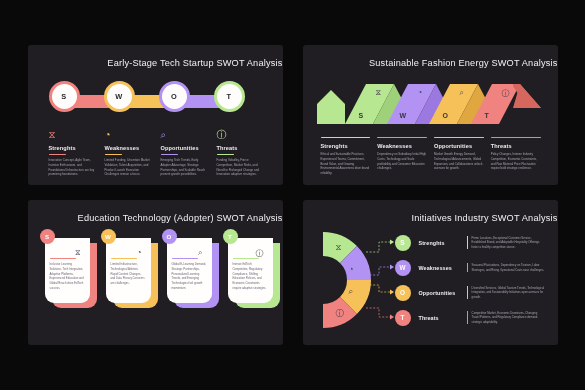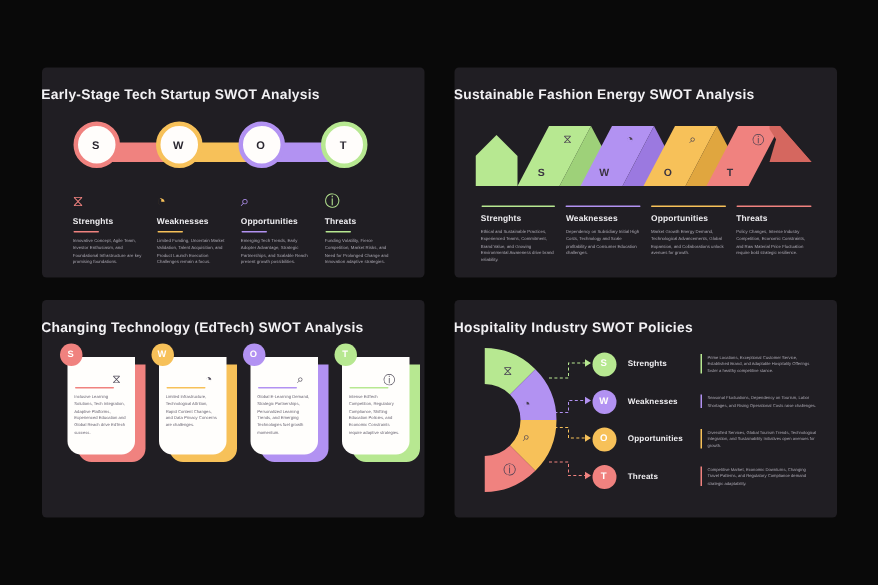--- a/index.html
+++ b/index.html
@@ -20,23 +20,23 @@
   }
   .panel{
     position:relative;
     background:#201e23;
     border-radius:3px;
     overflow:hidden;
   }
   .ptitle{
     color:#f2f1f4;
     font-size:9.2px;
-    font-weight:700;
+    font-weight:400;
     letter-spacing:.02em;
-    text-align:left;
+    text-align:right;
     padding-top:13px;
     white-space:nowrap;
   }
 
   
   .chain{
     position:absolute;left:0;right:0;top:36px;height:40px;
   }
   .chain .bar{
     position:absolute;top:14px;height:13px;border-radius:2px;
@@ -211,21 +211,21 @@
       </div>
       <div class="p2col">
         <div class="p2rule" style="background:#f0827f"></div>
         <div class="p2lbl">Threats</div>
         <div class="p2txt">Policy Changes, Intense Industry Competition, Economic Constraints, and Raw Material Price Fluctuation require bold strategic resilience.</div>
       </div>
     </div>
   </div>
 
   <div class="panel">
-    <div class="ptitle">Changing Technology (EdTech) SWOT Analysis</div>
+    <div class="ptitle">Education Technology (Adopter) SWOT Analysis</div>
 
     <div class="cards">
       <div class="cwrap">
         <div class="cshadow" style="background:#f0827f"></div>
         <div class="ccard">
           <div class="cico">⧖</div>
           <div class="crule" style="background:#f0827f"></div>
           <div class="ctxt">Inclusive Learning Solutions, Tech Integration, Adaptive Platforms, Experienced Education and Global Reach drive EdTech success.</div>
         </div>
         <div class="cbadge" style="background:#f0827f">
@@ -265,21 +265,21 @@
           <div class="ctxt">Intense EdTech Competition, Regulatory Compliance, Shifting Education Policies, and Economic Constraints require adaptive strategies.</div>
         </div>
         <div class="cbadge" style="background:#b7e891">
           <span>T</span>
         </div>
       </div>
     </div>
   </div>
 
   <div class="panel">
-    <div class="ptitle">Hospitality Industry SWOT Policies</div>
+    <div class="ptitle">Initiatives Industry SWOT Analysis</div>
 
     <div class="arcbox">
       <svg width="68" height="100" viewBox="0 0 68 100">
         <g transform="translate(0,50)">
           <path d="M 0,-48 A 48,48 0 0,1 33.9,-33.9 L 17.0,-17.0 A 24,24 0 0,0 0,-24 Z" fill="#b7e891"></path>
           <path d="M 33.9,-33.9 A 48,48 0 0,1 48,0 L 24,0 A 24,24 0 0,0 17.0,-17.0 Z" fill="#b292f2"></path>
           <path d="M 48,0 A 48,48 0 0,1 33.9,33.9 L 17.0,17.0 A 24,24 0 0,0 24,0 Z" fill="#f7c159"></path>
           <path d="M 33.9,33.9 A 48,48 0 0,1 0,48 L 0,24 A 24,24 0 0,0 17.0,17.0 Z" fill="#f0827f"></path>
         </g>
       </svg>

